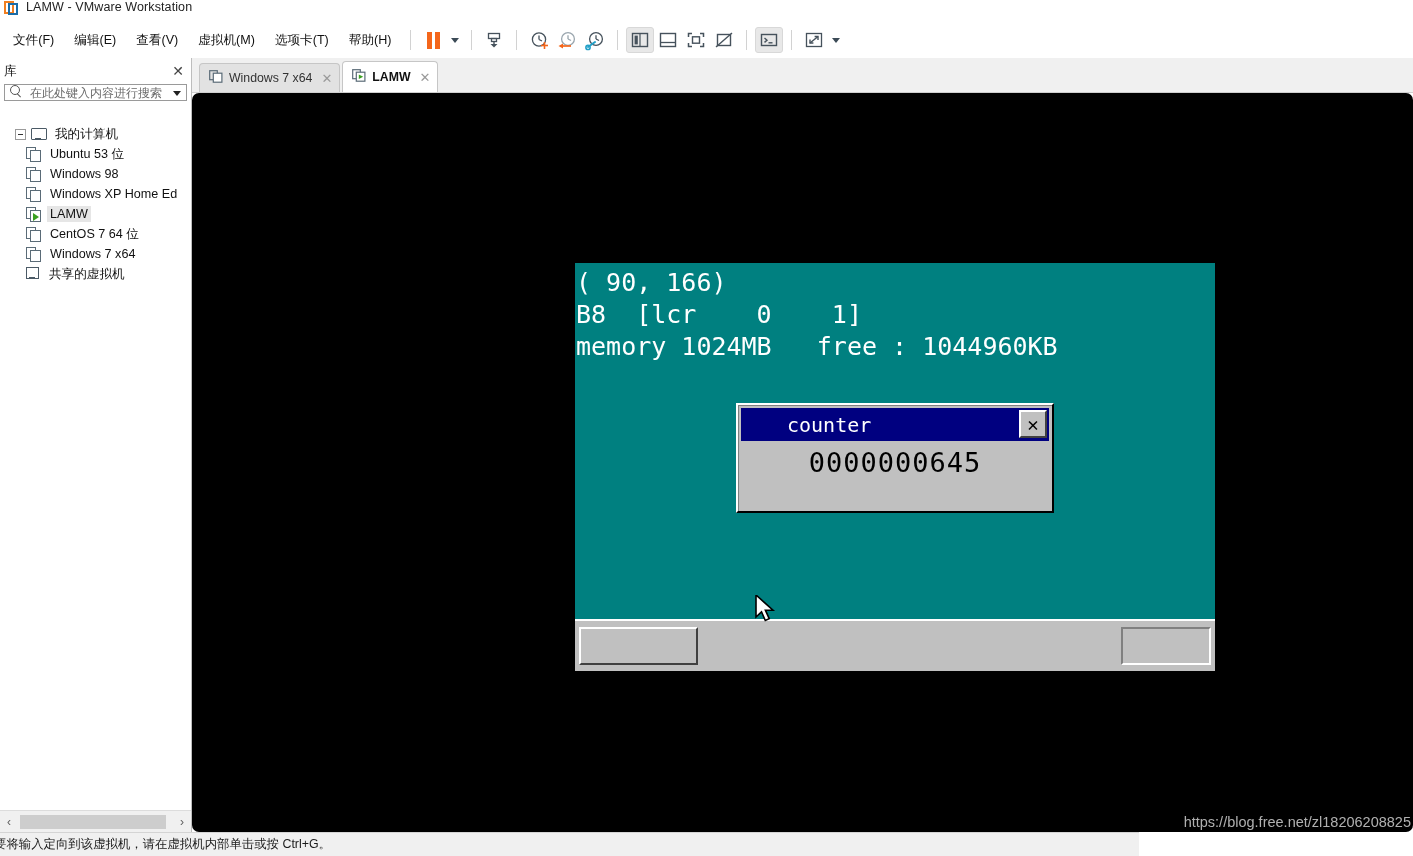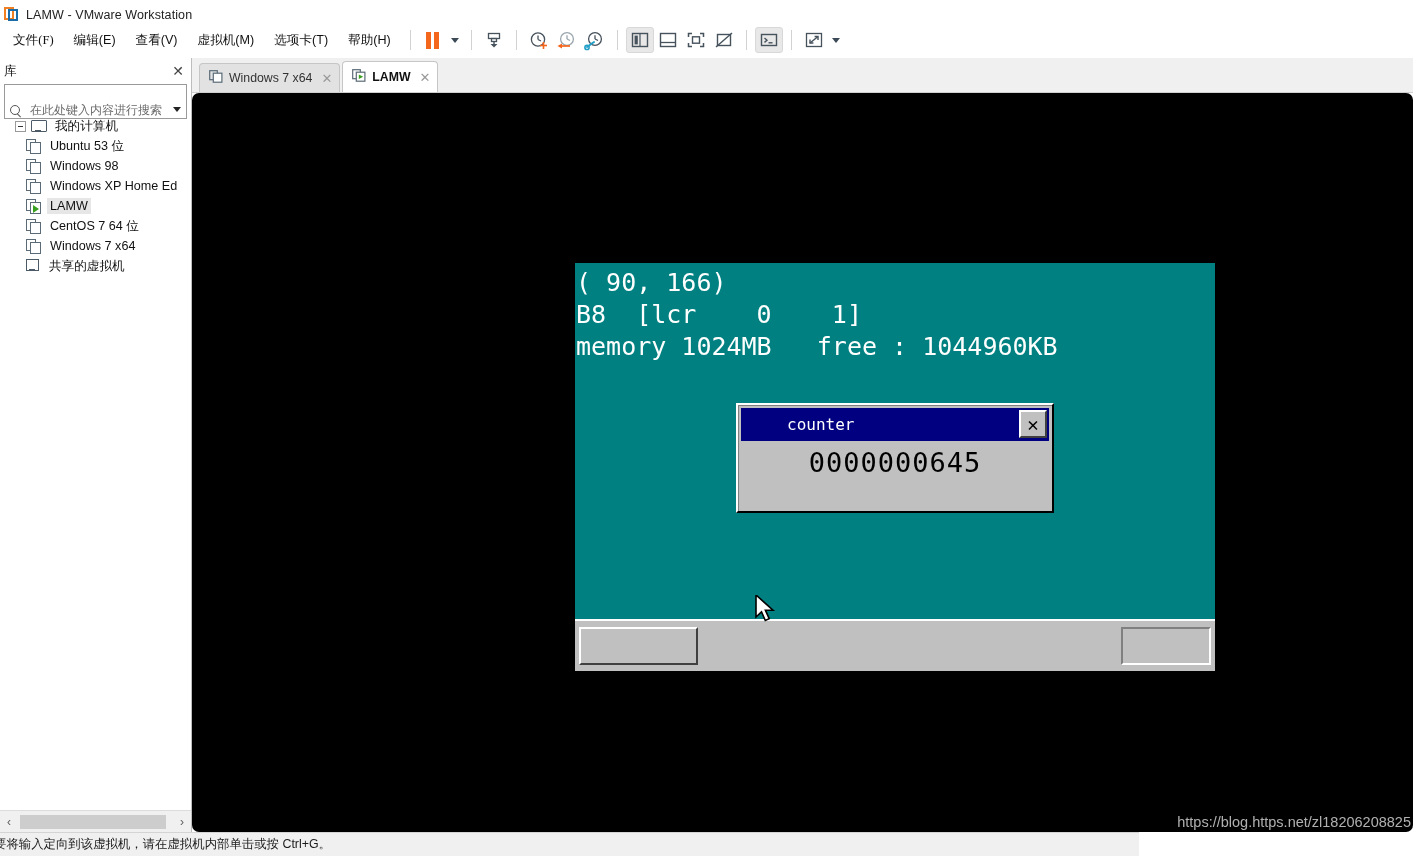--- a/index.html
+++ b/index.html
@@ -16,21 +16,21 @@
     width: 1413px;
     height: 856px;
     background: #ffffff;
   }
 
   
   #titlebar {
     position: absolute; left: 0; top: 0;
     width: 1413px; height: 22px;
     background: #ffffff;
-    display: flex; align-items: flex-end;
+    display: flex; align-items: flex-start;
     padding-left: 4px;
   }
   #vmware-logo {
     width: 16px; height: 16px;
     position: relative; flex: 0 0 auto;
     margin-right: 6px;
   }
   #vmware-logo .sq-a {
     position: absolute; left: 0; top: 1px;
     width: 10px; height: 13px;
@@ -57,21 +57,21 @@
     display: flex; align-items: center;
   }
   .menu-item {
     font-size: 12.6px;
     color: #111;
     padding: 3px 9px;
     margin-right: 2px;
     white-space: nowrap;
     cursor: default;
   }
-  .menu-item:first-child { margin-left: 4px; font-family: Liberation Serif, serif; }
+  .menu-item:first-child { margin-left: 4px; }
 
   .tb-sep {
     width: 1px; height: 20px;
     background: #d2d2d2;
     margin: 0 8px;
     flex: 0 0 auto;
   }
 
   .tbtn {
     width: 28px; height: 26px;
@@ -111,25 +111,25 @@
     display: flex; align-items: center; justify-content: space-between;
     padding: 0 7px 0 4px;
   }
   #lib-title { font-size: 12.6px; color: #111; }
   #lib-close {
     font-size: 14px; color: #444; cursor: default;
     line-height: 1; font-weight: 600;
   }
   #lib-search {
     margin: 0 4px;
-    height: 35px;
+    height: 17px;
     border: 1px solid #9a9a9a;
     background: #fff;
-    display: flex; align-items: flex-end;
-    padding: 0 2px 0 5px;
+    display: flex; align-items: flex-start;
+    padding: 0 2px 12px 5px;
   }
   #search-glass {
     width: 13px; height: 13px; flex: 0 0 auto;
     position: relative; margin-right: 5px;
   }
   #search-glass::before {
     content: ""; position: absolute; left: 0; top: 0;
     width: 8px; height: 8px; border: 1.4px solid #555; border-radius: 50%;
   }
   #search-glass::after {
@@ -150,21 +150,21 @@
     display: flex; align-items: center; justify-content: center;
   }
   #search-caret::after {
     content: "";
     border-left: 4px solid transparent;
     border-right: 4px solid transparent;
     border-top: 5px solid #222;
   }
 
   #lib-tree {
-    position: absolute; left: 0; top: 52px;
+    position: absolute; left: 0; top: 60px;
     width: 191px; bottom: 24px;
     overflow: hidden;
     padding-top: 6px;
   }
   .tree-row {
     display: flex; align-items: center;
     height: 20px;
     font-size: 12.6px;
     color: #111;
     white-space: nowrap;
@@ -315,21 +315,21 @@
     box-shadow: 1px 1px 0 #808080 inset;
   }
   #counter-titlebar {
     position: absolute; left: 3px; top: 3px;
     width: 308px; height: 33px;
     background: #000080;
     display: flex; align-items: center;
   }
   #counter-title {
     color: #ffffff;
-    font-size: 16px;
+    font-size: 20px;
     font-family: "DejaVu Sans Mono", "Liberation Mono", monospace;
     margin-left: 46px;
     letter-spacing: 0px;
     line-height: 1;
   }
   #counter-close {
     position: absolute; right: 2px; top: 2px;
     width: 28px; height: 28px;
     background: #c0c0c0;
     border-top: 2px solid #ffffff;
@@ -642,20 +642,20 @@
       <div id="vm-taskbar">
         <div id="vm-start-btn"></div>
         <div id="vm-tray-btn"></div>
       </div>
 
       <svg id="vm-cursor" viewBox="0 0 22 30">
         <polygon points="1,0 1,22 6.5,16.8 10.3,25.5 14.2,23.6 10.4,15.2 18,15.2" fill="#ffffff" stroke="#000000" stroke-width="1.6" stroke-linejoin="miter"></polygon>
       </svg>
     </div>
 
-    <div id="watermark">https://blog.https.net/zl18206208825</div>
+    <div id="watermark">https://blog.free.net/zl18206208825</div>
   </div>
 
   <div id="statusbar">
     <div id="status-text">要将输入定向到该虚拟机，请在虚拟机内部单击或按 Ctrl+G。</div>
   </div>
 
 </div>
 
 </body></html>

